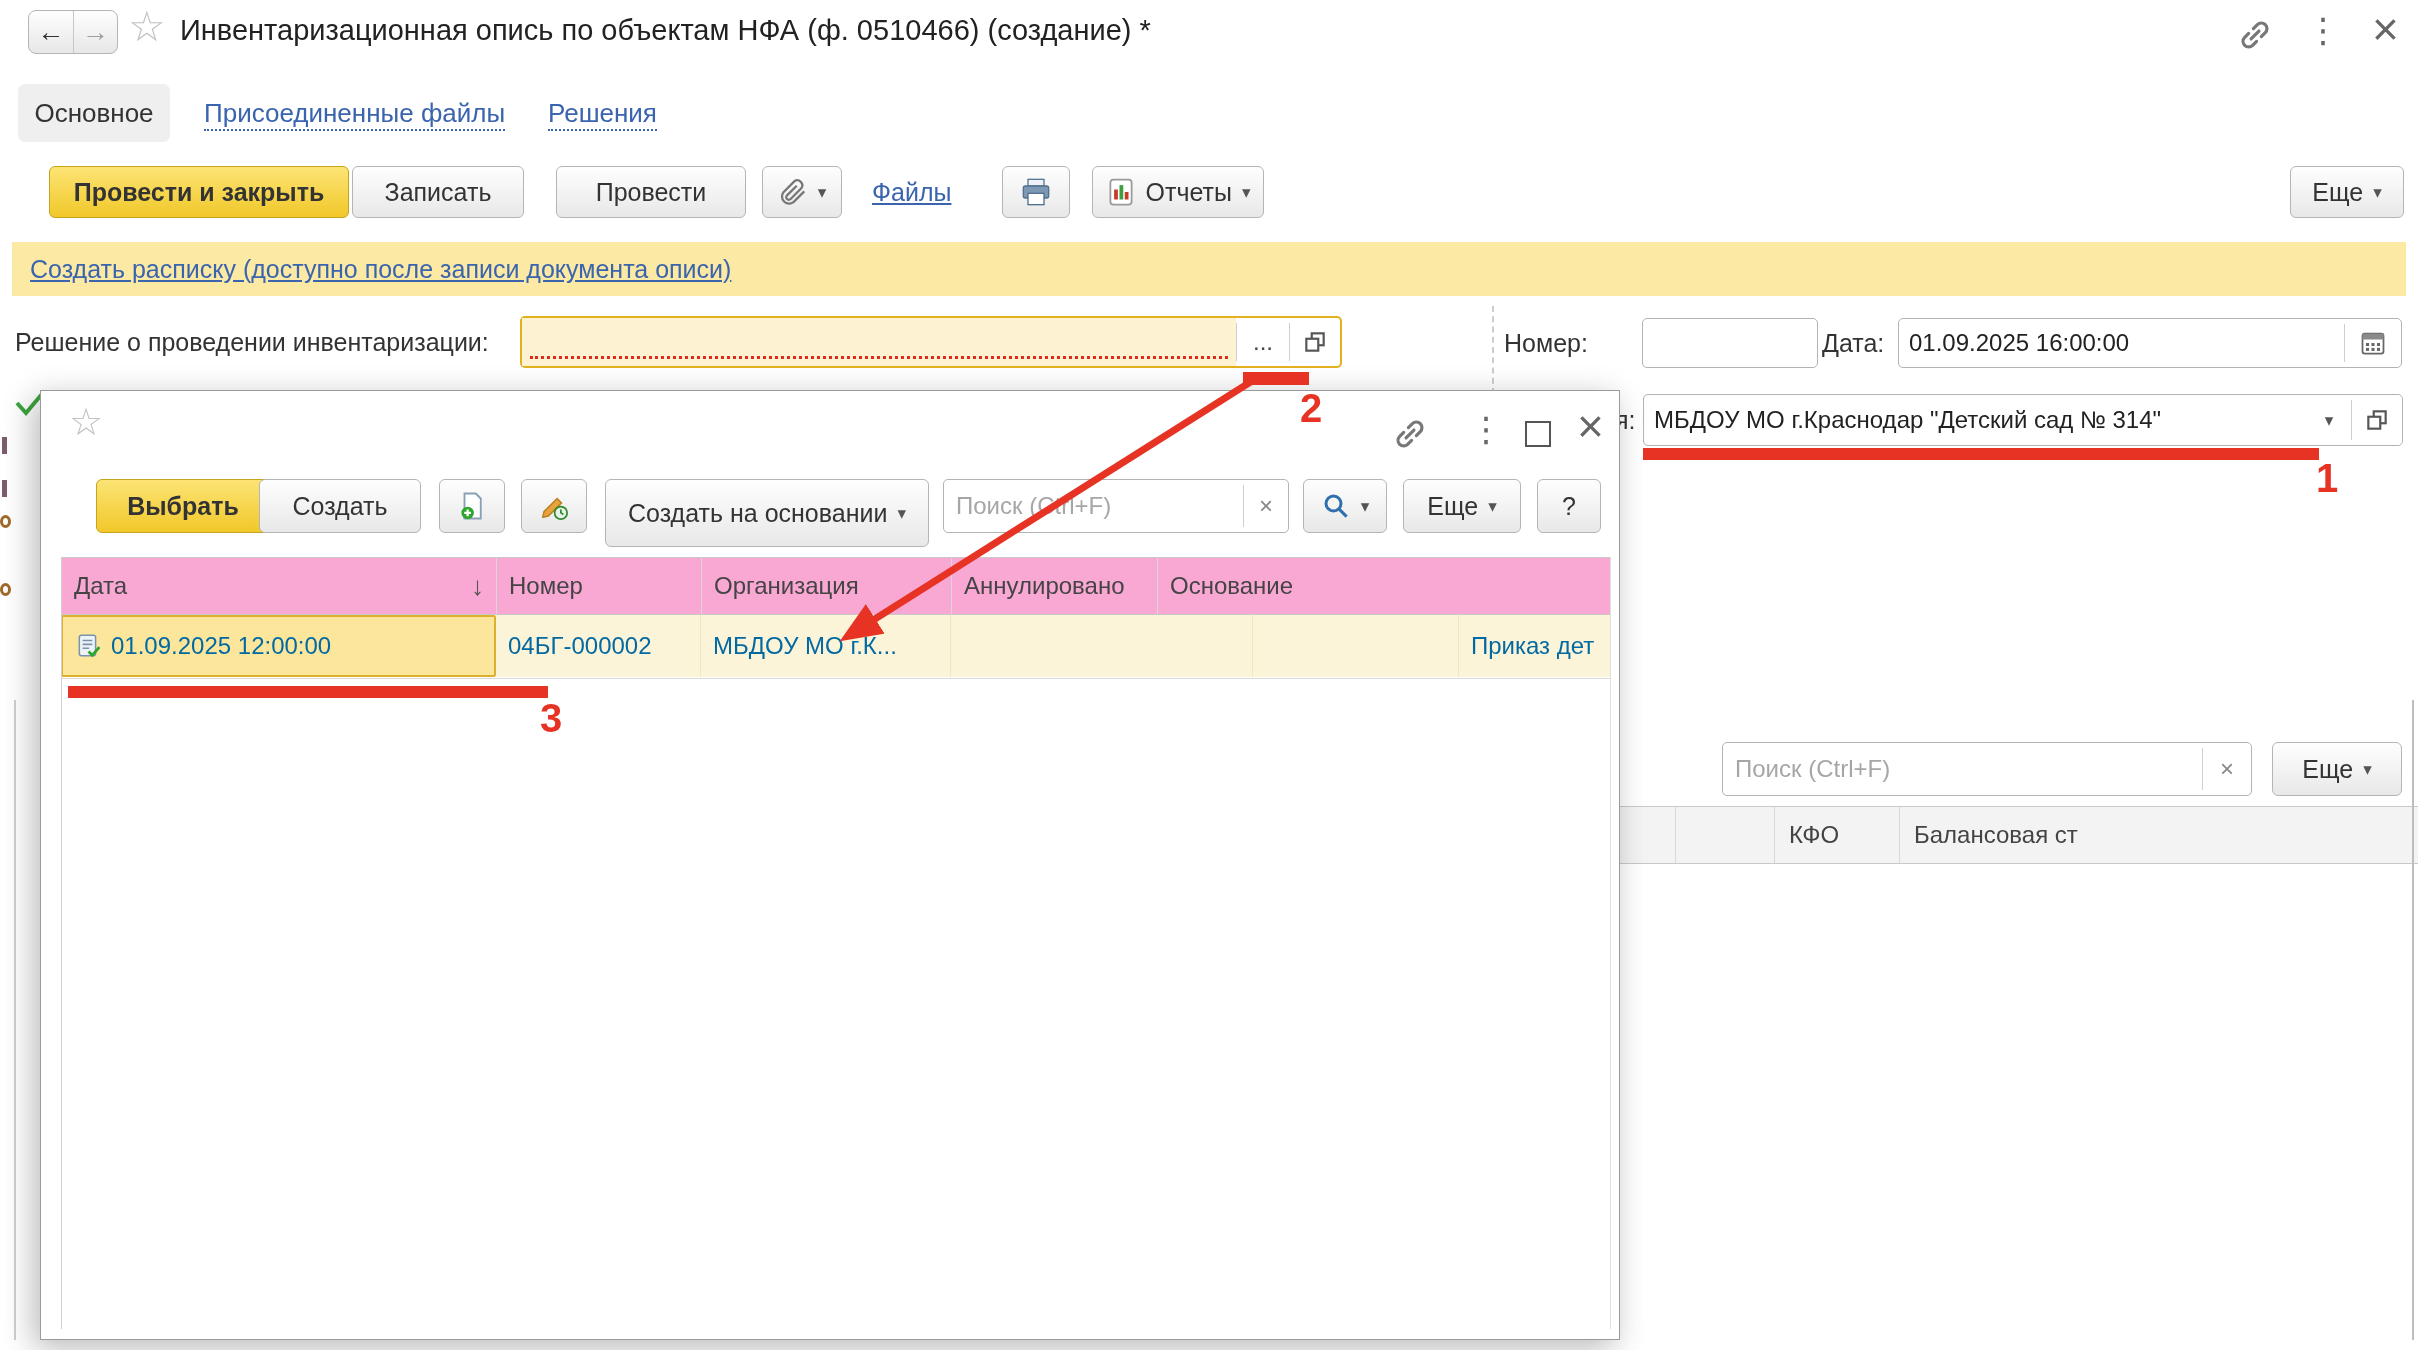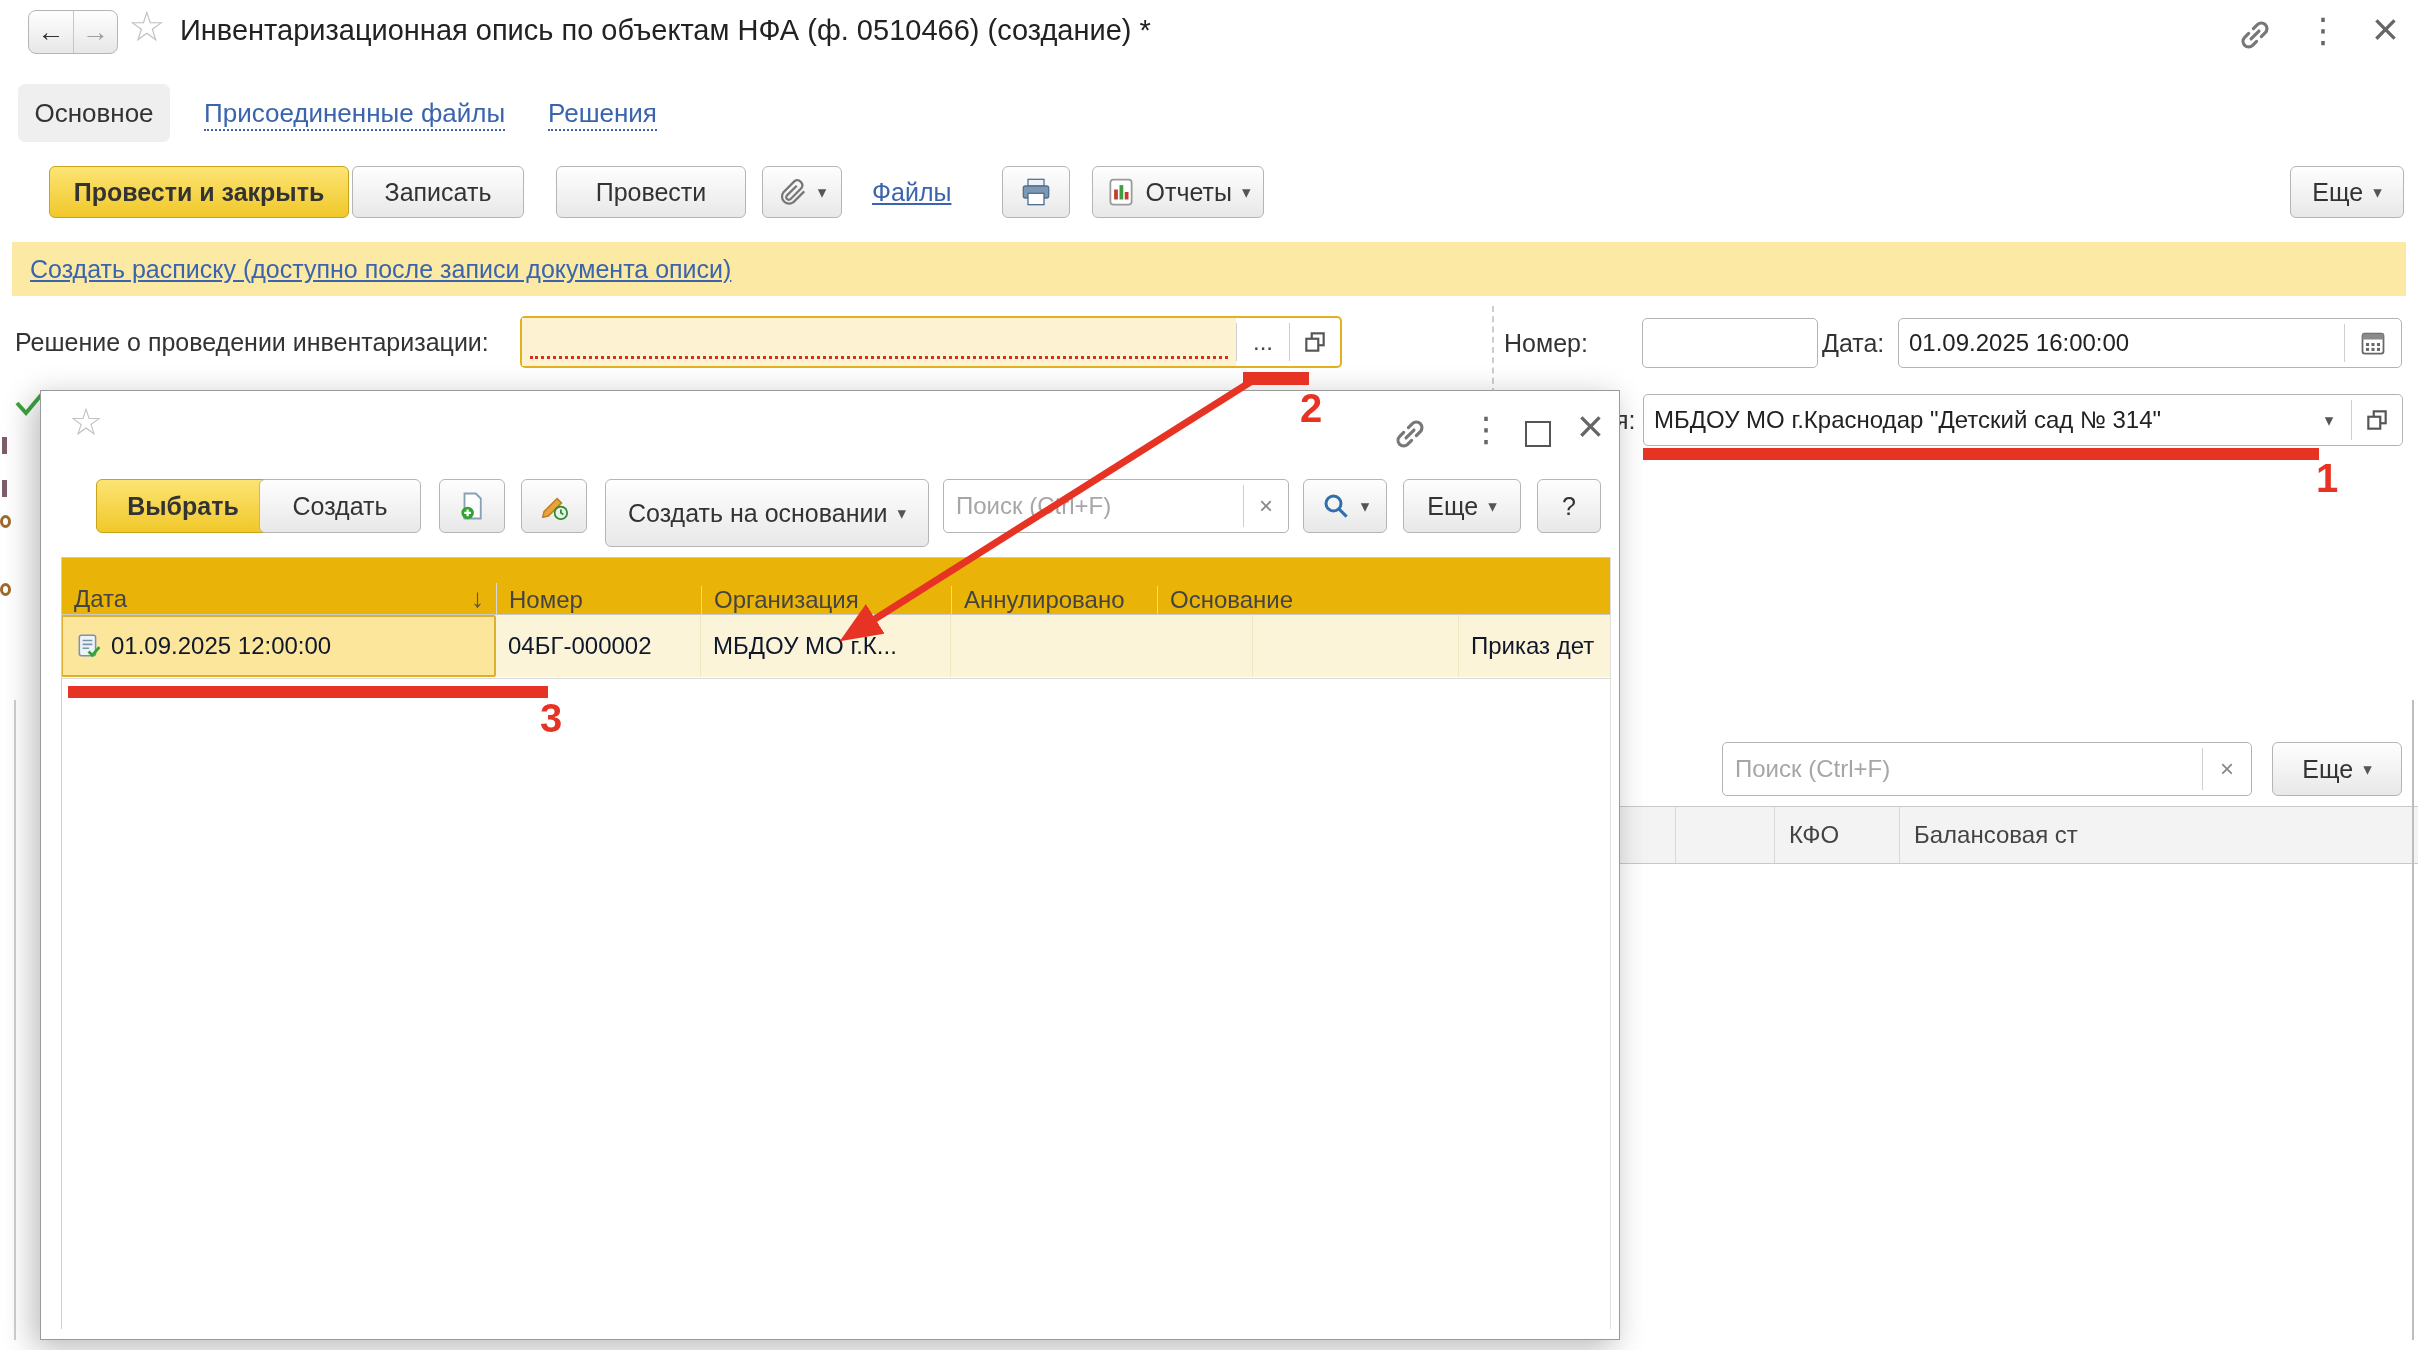--- a/index.html
+++ b/index.html
@@ -43,24 +43,24 @@
   .searchin::placeholder{color:#a6a6a6;}
 
   
   .bghead{background:#f3f3f3;border-top:1px solid #c9c9c9;border-bottom:1px solid #c9c9c9;display:flex;}
   .bgcell{border-right:1px solid #d8d8d8;display:flex;align-items:center;padding-left:14px;font-size:24px;color:#444;white-space:nowrap;overflow:hidden;}
 
   
   .modal{background:#fff;border:1px solid #9a9a9a;box-shadow:-6px 8px 30px rgba(0,0,0,.28);z-index:10;}
   .mi{position:absolute;box-sizing:border-box;}
   .m-title{font-size:27px;color:#222;white-space:nowrap;}
-  .mhead{background:#eab308;border:1px solid #c9c9c9;display:flex;align-items:flex-end;}
+  .mhead{background:#f9a8d4;border:1px solid #c9c9c9;display:flex;}
   .mth{border-right:1px solid #d8d8d8;display:flex;align-items:center;padding:0 12px;font-size:24px;color:#444;white-space:nowrap;overflow:hidden;}
   .mrow{display:flex;}
-  .mcell{background:#fcf4d9;border-right:1px solid #f0e6c2;display:flex;align-items:center;gap:10px;padding:0 12px;font-size:24px;color:#0f172a;white-space:nowrap;overflow:hidden;}
+  .mcell{background:#fcf4d9;border-right:1px solid #f0e6c2;display:flex;align-items:center;gap:10px;padding:0 12px;font-size:24px;color:#0369a1;white-space:nowrap;overflow:hidden;}
   .mcell-sel{background:#fbe69c;border:2px solid #ddb12f;border-radius:2px;}
 
   
   .red-bar{background:#e63323;}
   .red-num{color:#e63323;font-weight:700;font-size:40px;line-height:1;}
 </style>
 </head>
 <body>
 
 <div class="a navgrp" style="left:28px;top:10px;width:90px;height:44px">

